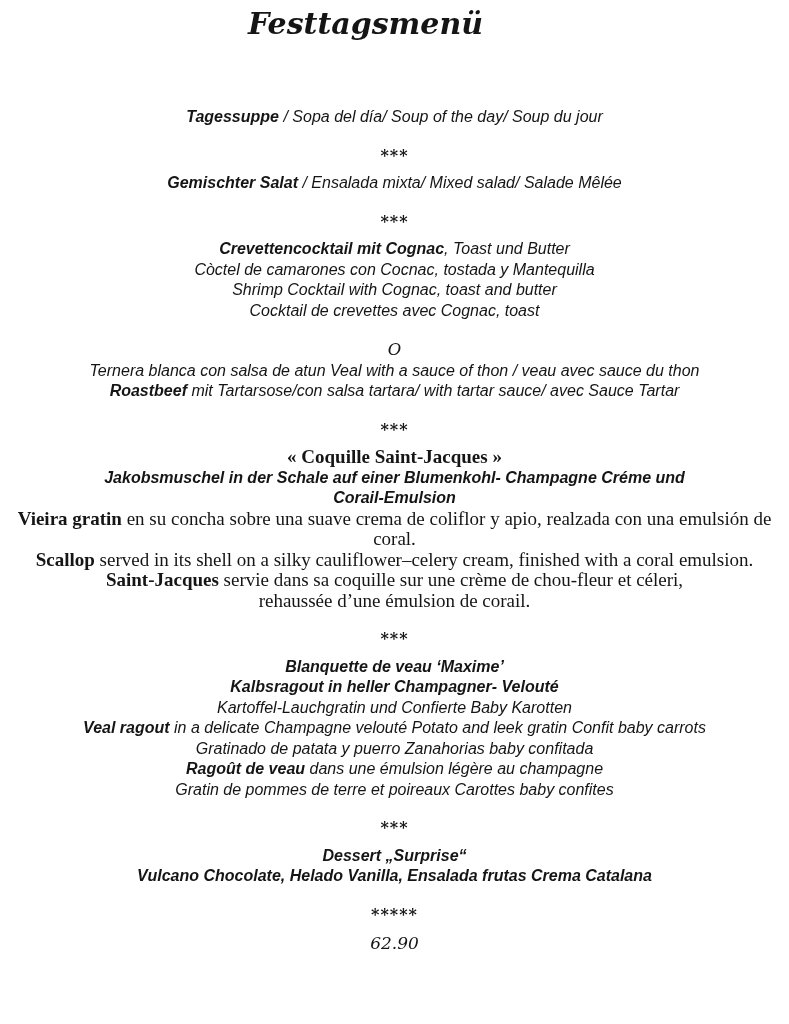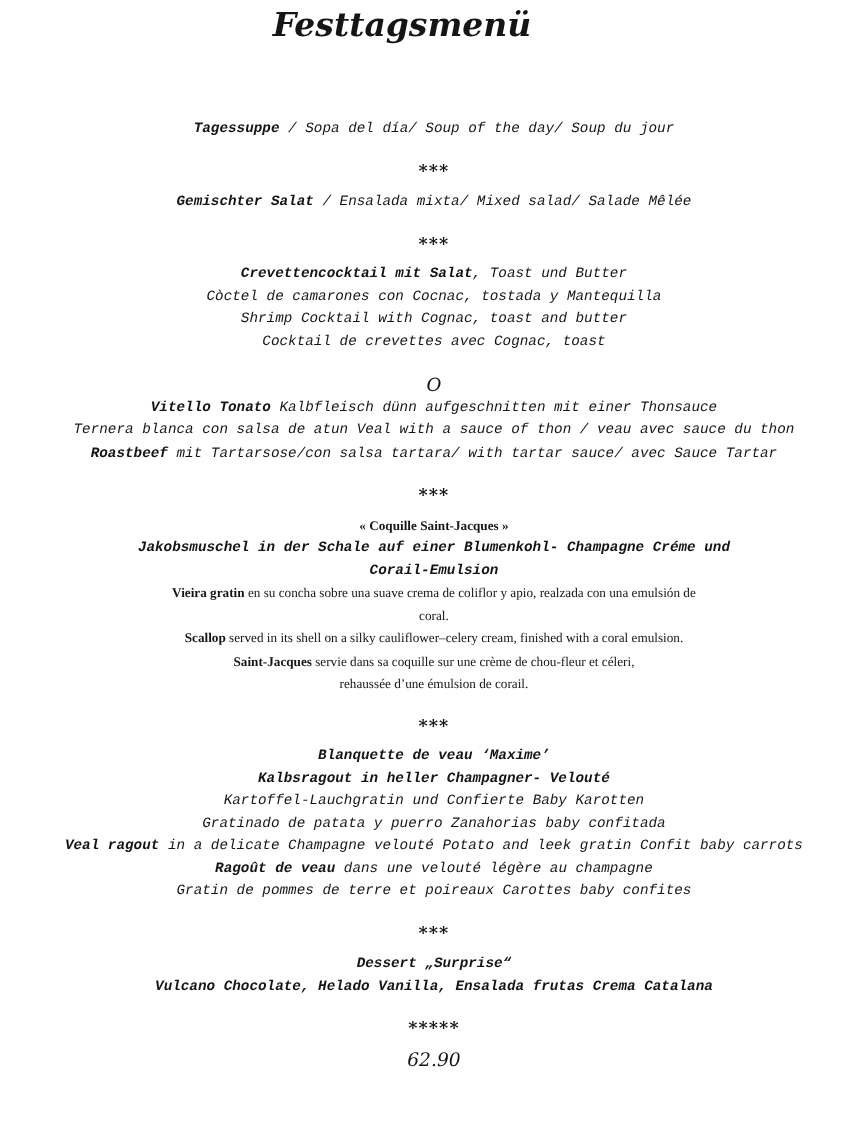--- a/index.html
+++ b/index.html
@@ -4,22 +4,22 @@
 <style>
   html,body{margin:0;padding:0;background:#ffffff;}
   body{width:789px;height:1024px;overflow:hidden;color:#151515;}
   .page{padding:4px 8px 0;text-align:center;}
   .menu-title{
     font-family:"DejaVu Serif",serif;font-style:italic;font-weight:700;
     font-size:30px;line-height:40px;margin:0 0 63px;position:relative;left:-29px;
   }
   p{margin:0;}
   .line{line-height:20.5px;}
-  .georgia{font-family:Liberation Mono, monospace;font-size:13px;}
-  .times{font-family:"Liberation Serif",serif;font-size:12px;}
+  .georgia{font-family:Liberation Sans, sans-serif;font-size:16px;}
+  .times{font-family:"Liberation Serif",serif;font-size:19px;}
   .i{font-style:italic;}
   .b{font-weight:700;}
   .sep{
     font-family:"DejaVu Serif",serif;font-weight:700;font-size:16px;
     line-height:20.5px;margin:18px 0 7px;letter-spacing:1px;
   }
   .or-sep{
     font-family:"DejaVu Serif",serif;font-style:italic;font-size:16.5px;
     line-height:20.5px;margin:19px 0 0;
   }
@@ -36,50 +36,49 @@
   <div>
       <div class="course">
         <p class="line georgia"><span class="b i">Tagessuppe</span><span class="i"> / Sopa del día/ Soup of the day/ Soup du jour</span></p>
       </div>
       <p class="sep">***</p>
       <div class="course">
         <p class="line georgia"><span class="b i">Gemischter Salat</span><span class="i"> / Ensalada mixta/ Mixed salad/ Salade Mêlée</span></p>
       </div>
       <p class="sep">***</p>
       <div class="course">
-        <p class="line georgia"><span class="b i">Crevettencocktail mit Salat</span><span class="i">, Toast und Butter</span></p>
+        <p class="line georgia"><span class="b i">Crevettencocktail mit Cognac</span><span class="i">, Toast und Butter</span></p>
         <p class="line georgia"><span class="i">Còctel de camarones con Cocnac, tostada y Mantequilla</span></p>
         <p class="line georgia"><span class="i">Shrimp Cocktail with Cognac, toast and butter</span></p>
         <p class="line georgia"><span class="i">Cocktail de crevettes avec Cognac, toast</span></p>
       </div>
       <p class="or-sep">O</p>
       <div class="course">
-        <p class="line georgia"><span class="b i">Vitello Tonato</span><span class="i"> Kalbfleisch dünn aufgeschnitten mit einer Thonsauce</span></p>
         <p class="line georgia"><span class="i">Ternera blanca con salsa de atun Veal with a sauce of thon / veau avec sauce du thon</span></p>
         <p class="line georgia"><span class="b i">Roastbeef</span><span class="i"> mit Tartarsose/con salsa tartara/ with tartar sauce/ avec Sauce Tartar</span></p>
       </div>
       <p class="sep">***</p>
       <div class="course">
         <p class="line times"><span class="b ">« Coquille Saint-Jacques »</span></p>
         <p class="line georgia"><span class="b i">Jakobsmuschel in der Schale auf einer Blumenkohl- Champagne Créme und</span></p>
         <p class="line georgia"><span class="b i">Corail-Emulsion</span></p>
         <p class="line times"><span class="b ">Vieira gratin</span><span class=""> en su concha sobre una suave crema de coliflor y apio, realzada con una emulsión de</span></p>
         <p class="line times"><span class="">coral.</span></p>
         <p class="line times"><span class="b ">Scallop</span><span class=""> served in its shell on a silky cauliflower–celery cream, finished with a coral emulsion.</span></p>
         <p class="line times"><span class="b ">Saint-Jacques</span><span class=""> servie dans sa coquille sur une crème de chou-fleur et céleri,</span></p>
         <p class="line times"><span class="">rehaussée d’une émulsion de corail.</span></p>
       </div>
       <p class="sep">***</p>
       <div class="course">
         <p class="line georgia"><span class="b i">Blanquette de veau ‘Maxime’</span></p>
         <p class="line georgia"><span class="b i">Kalbsragout in heller Champagner- Velouté</span></p>
         <p class="line georgia"><span class="i">Kartoffel-Lauchgratin und Confierte Baby Karotten</span></p>
+        <p class="line georgia"><span class="b i">Veal ragout</span><span class="i"> in a delicate Champagne velouté Potato and leek gratin Confit baby carrots</span></p>
         <p class="line georgia"><span class="i">Gratinado de patata y puerro Zanahorias baby confitada</span></p>
-        <p class="line georgia"><span class="b i">Veal ragout</span><span class="i"> in a delicate Champagne velouté Potato and leek gratin Confit baby carrots</span></p>
-        <p class="line georgia"><span class="b i">Ragoût de veau</span><span class="i"> dans une velouté légère au champagne</span></p>
+        <p class="line georgia"><span class="b i">Ragoût de veau</span><span class="i"> dans une émulsion légère au champagne</span></p>
         <p class="line georgia"><span class="i">Gratin de pommes de terre et poireaux Carottes baby confites</span></p>
       </div>
       <p class="sep">***</p>
       <div class="course">
         <p class="line georgia"><span class="b i">Dessert „Surprise“</span></p>
         <p class="line georgia"><span class="b i">Vulcano Chocolate, Helado Vanilla, Ensalada frutas Crema Catalana</span></p>
       </div>
       <p class="sep">*****</p>
     </div>
   <p class="price">62.90</p>

